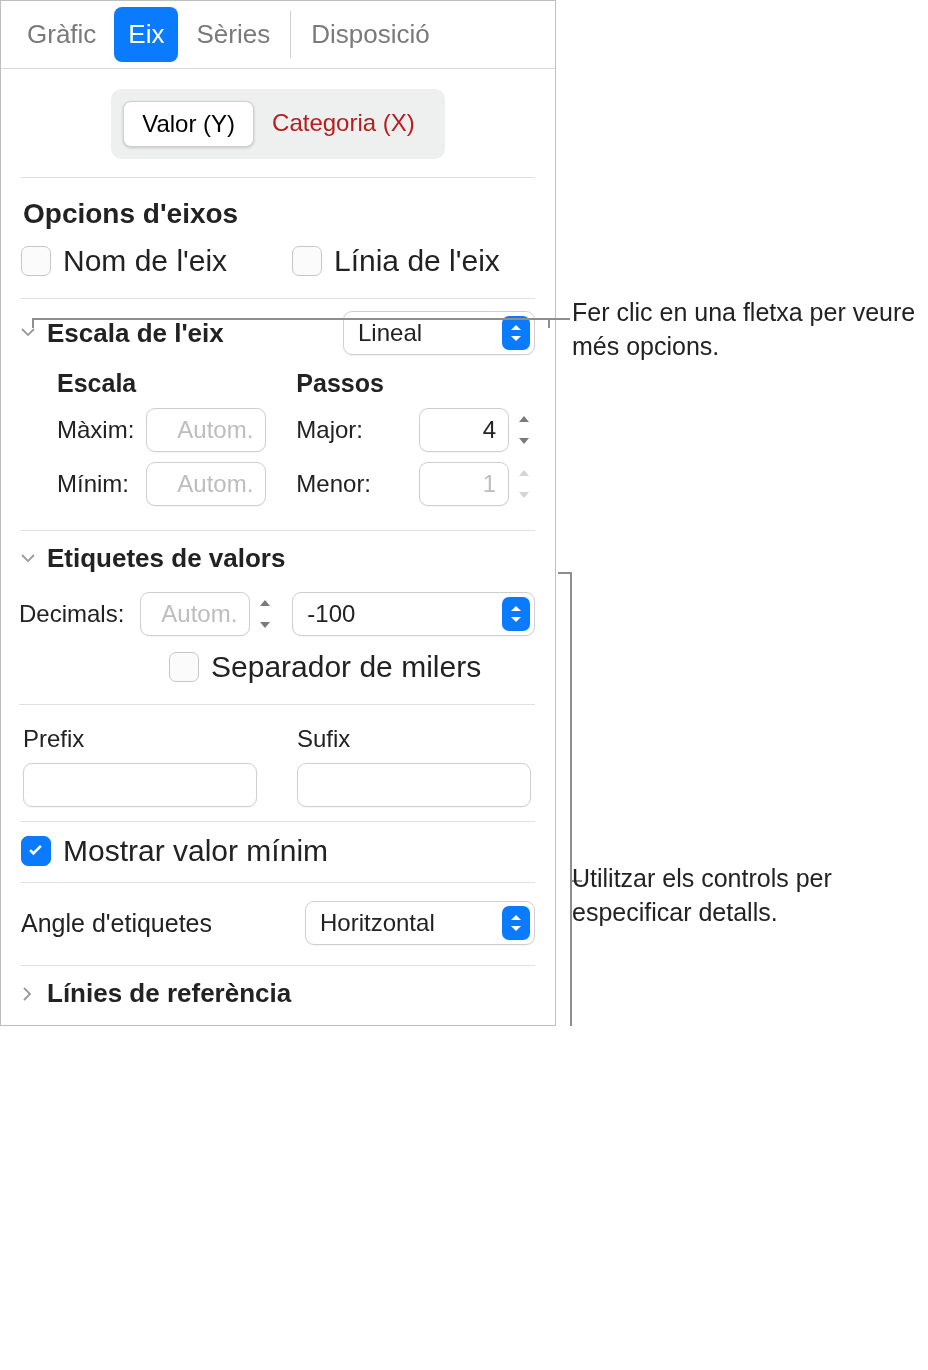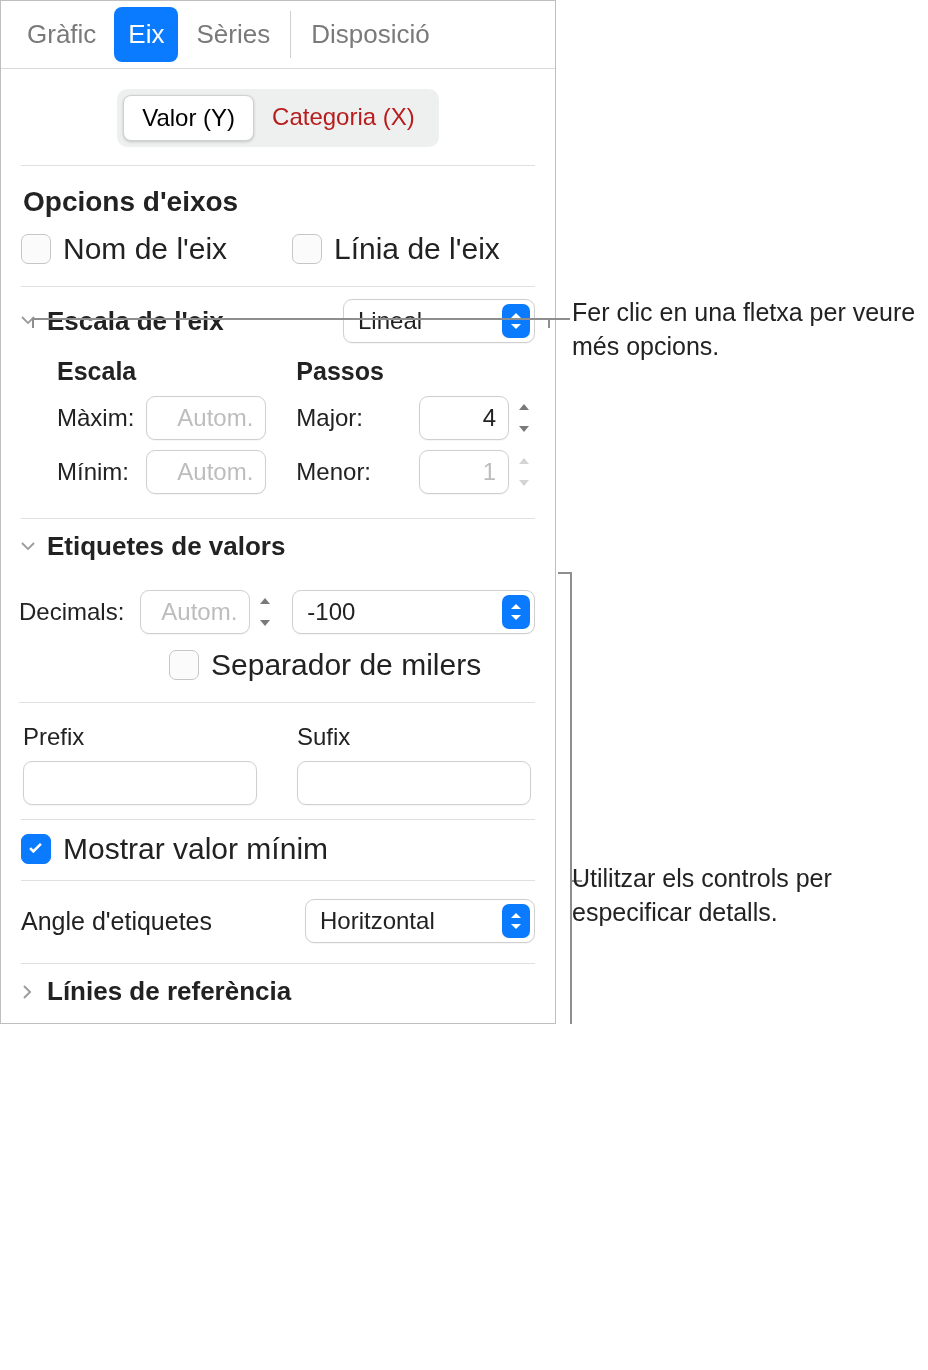--- a/index.html
+++ b/index.html
@@ -52,21 +52,21 @@
   
   .subnav {
     display: flex;
     justify-content: center;
     padding: 20px 0 18px;
   }
   .segmented {
     display: flex;
     background: #eef0f0;
     border-radius: 10px;
-    padding: 6px;
+    padding: 12px;
   }
   .segmented .seg {
     padding: 8px 18px;
     font-size: 24px;
     color: #b91c1c;
     border-radius: 8px;
     cursor: pointer;
   }
   .segmented .seg.selected {
     background: #fff;
@@ -389,21 +389,21 @@
       <div class="disclosure-row" style="margin-bottom:14px;">
         <span class="chev">
           <svg viewBox="0 0 12 12" width="16" height="16">
               <path fill="currentColor" d="M1 3.5 6 8.5l5-5-1-1-4 4-4-4z"></path>
             </svg>
         </span>
         <span class="disc-title">Etiquetes de valors</span>
       </div>
 
 
-      <div class="row" style="margin-top:28px; gap:16px;">
+      <div class="row" style="margin-top:18px; gap:16px;">
         <span class="lab">Decimals:</span>
         <div class="stepper-group">
           <div class="input placeholder" style="width:110px;">
             <span>Autom.</span>
           </div>
           <div class="stepper">
             <div class="btn">
                 <svg viewBox="0 0 12 8">
                   <path fill="currentColor" d="M6 0 1 6h10z"></path>
                 </svg>

